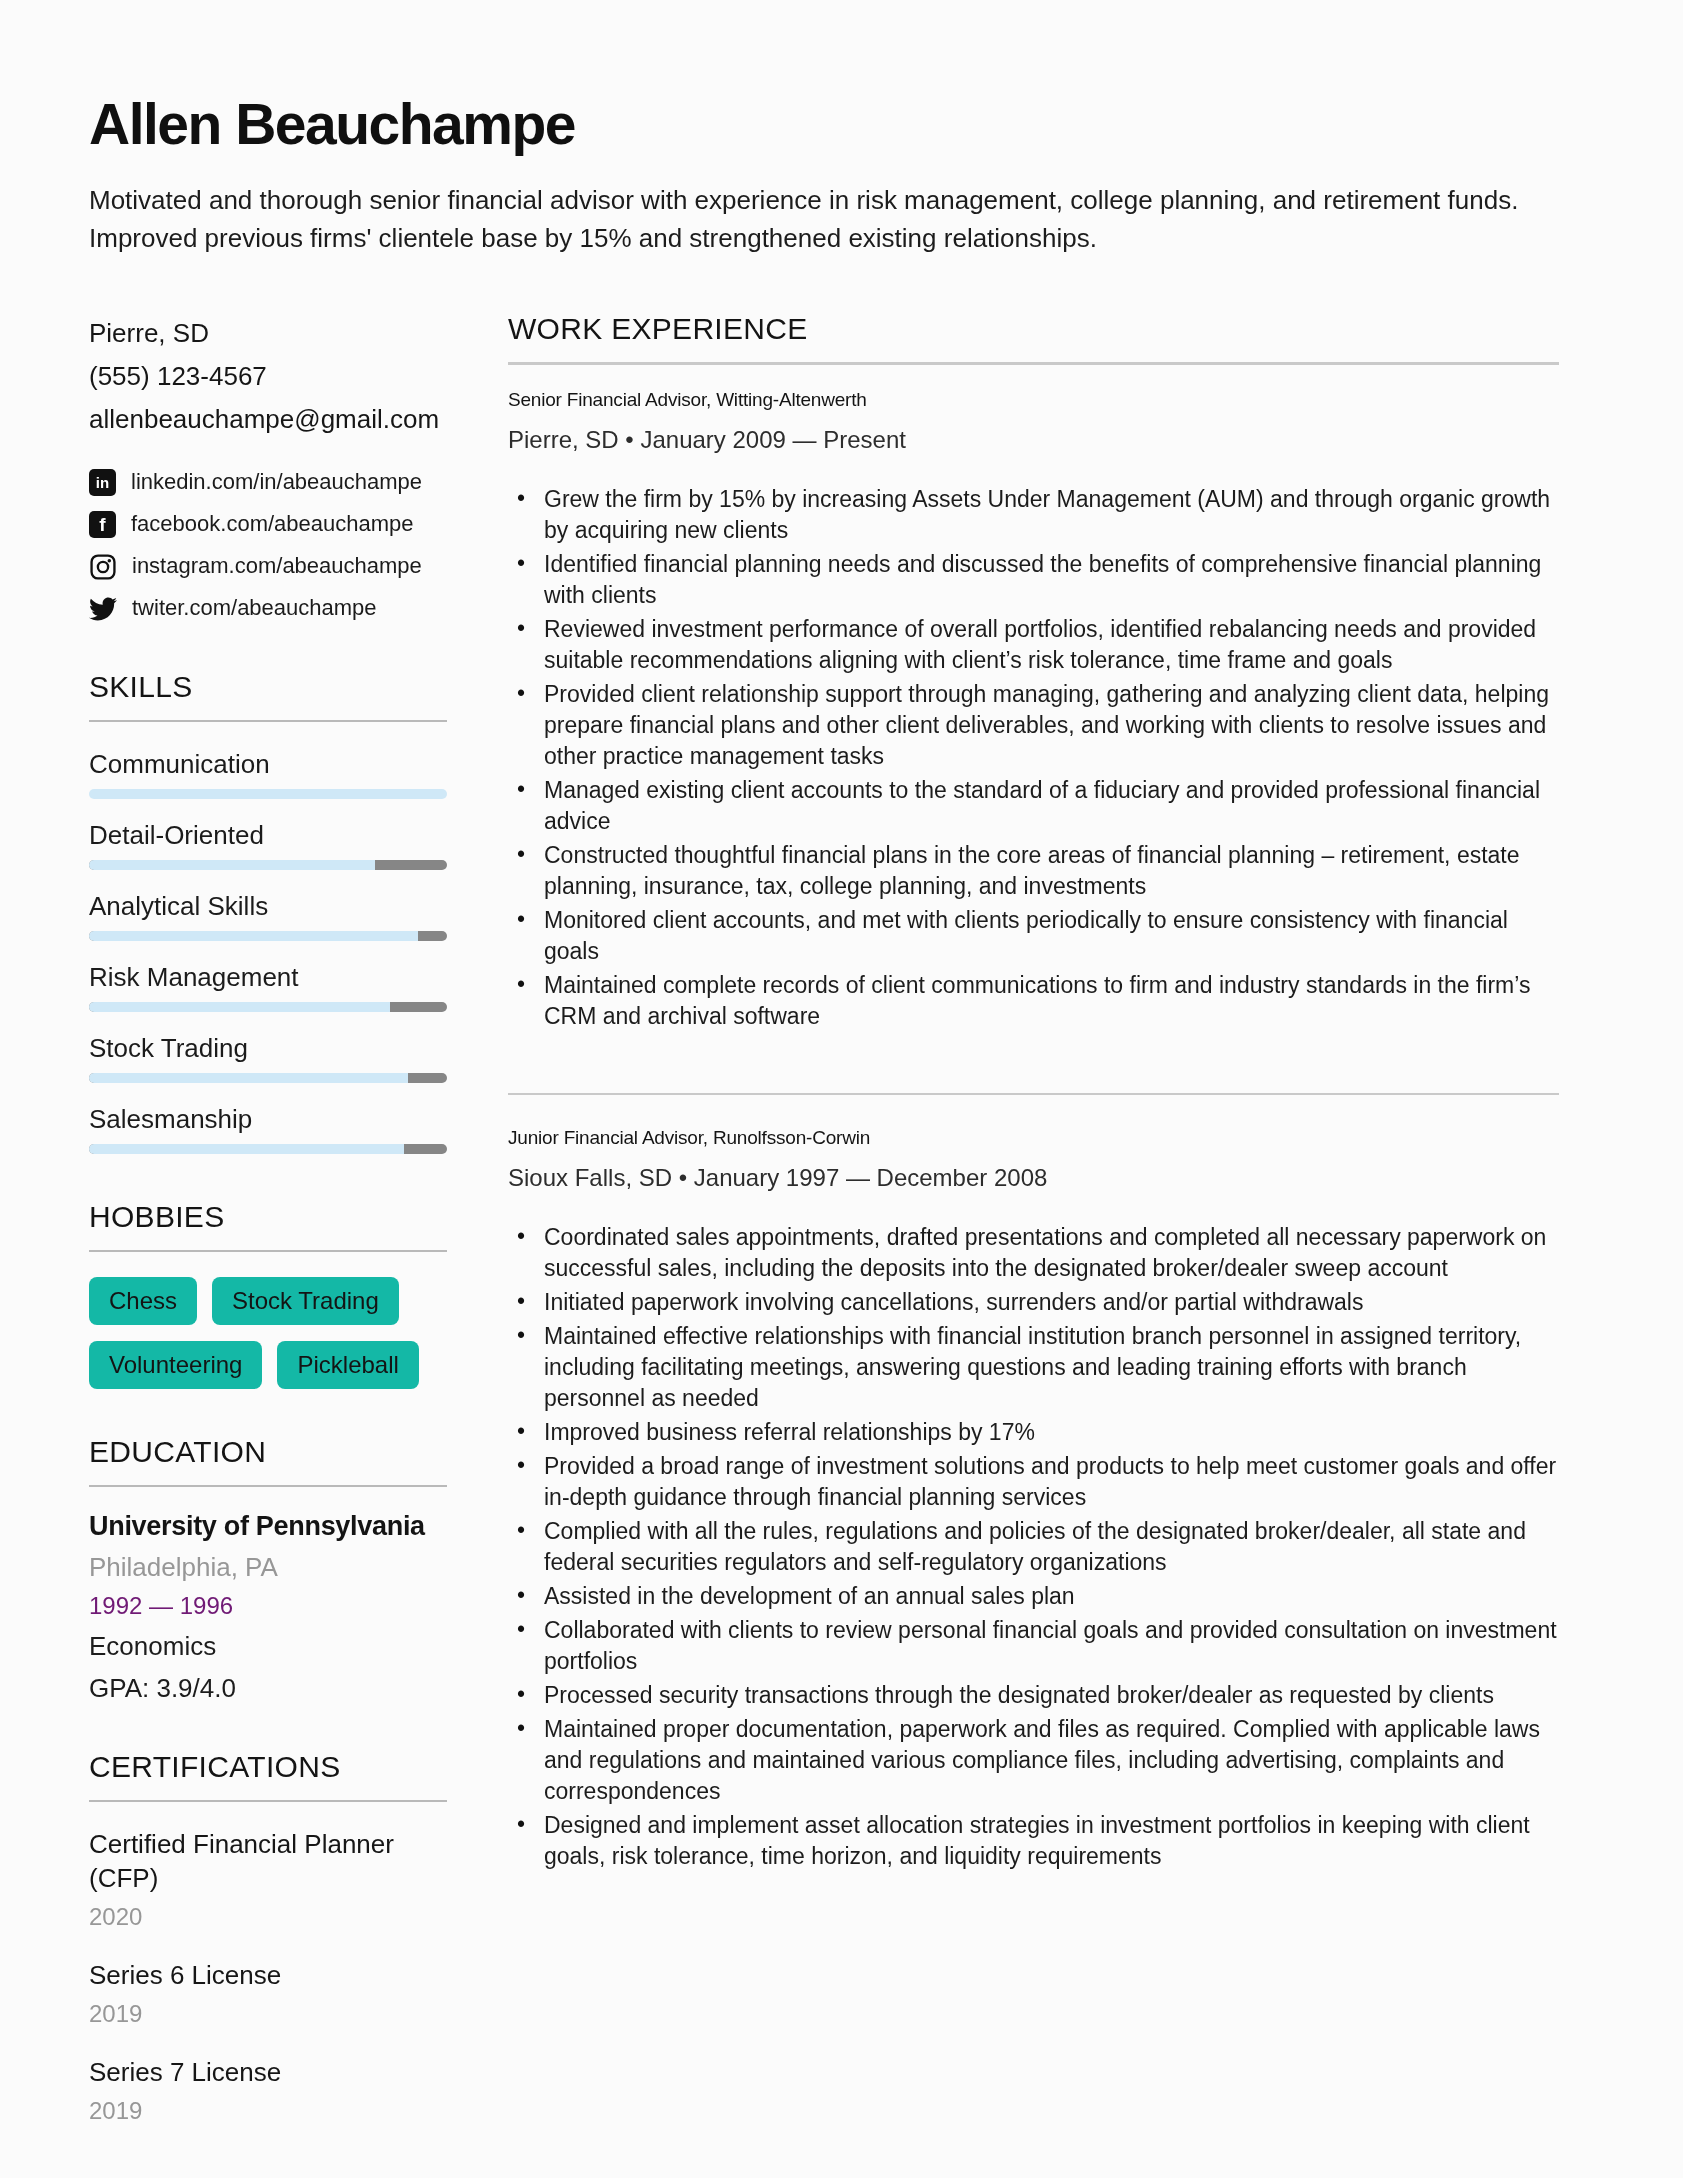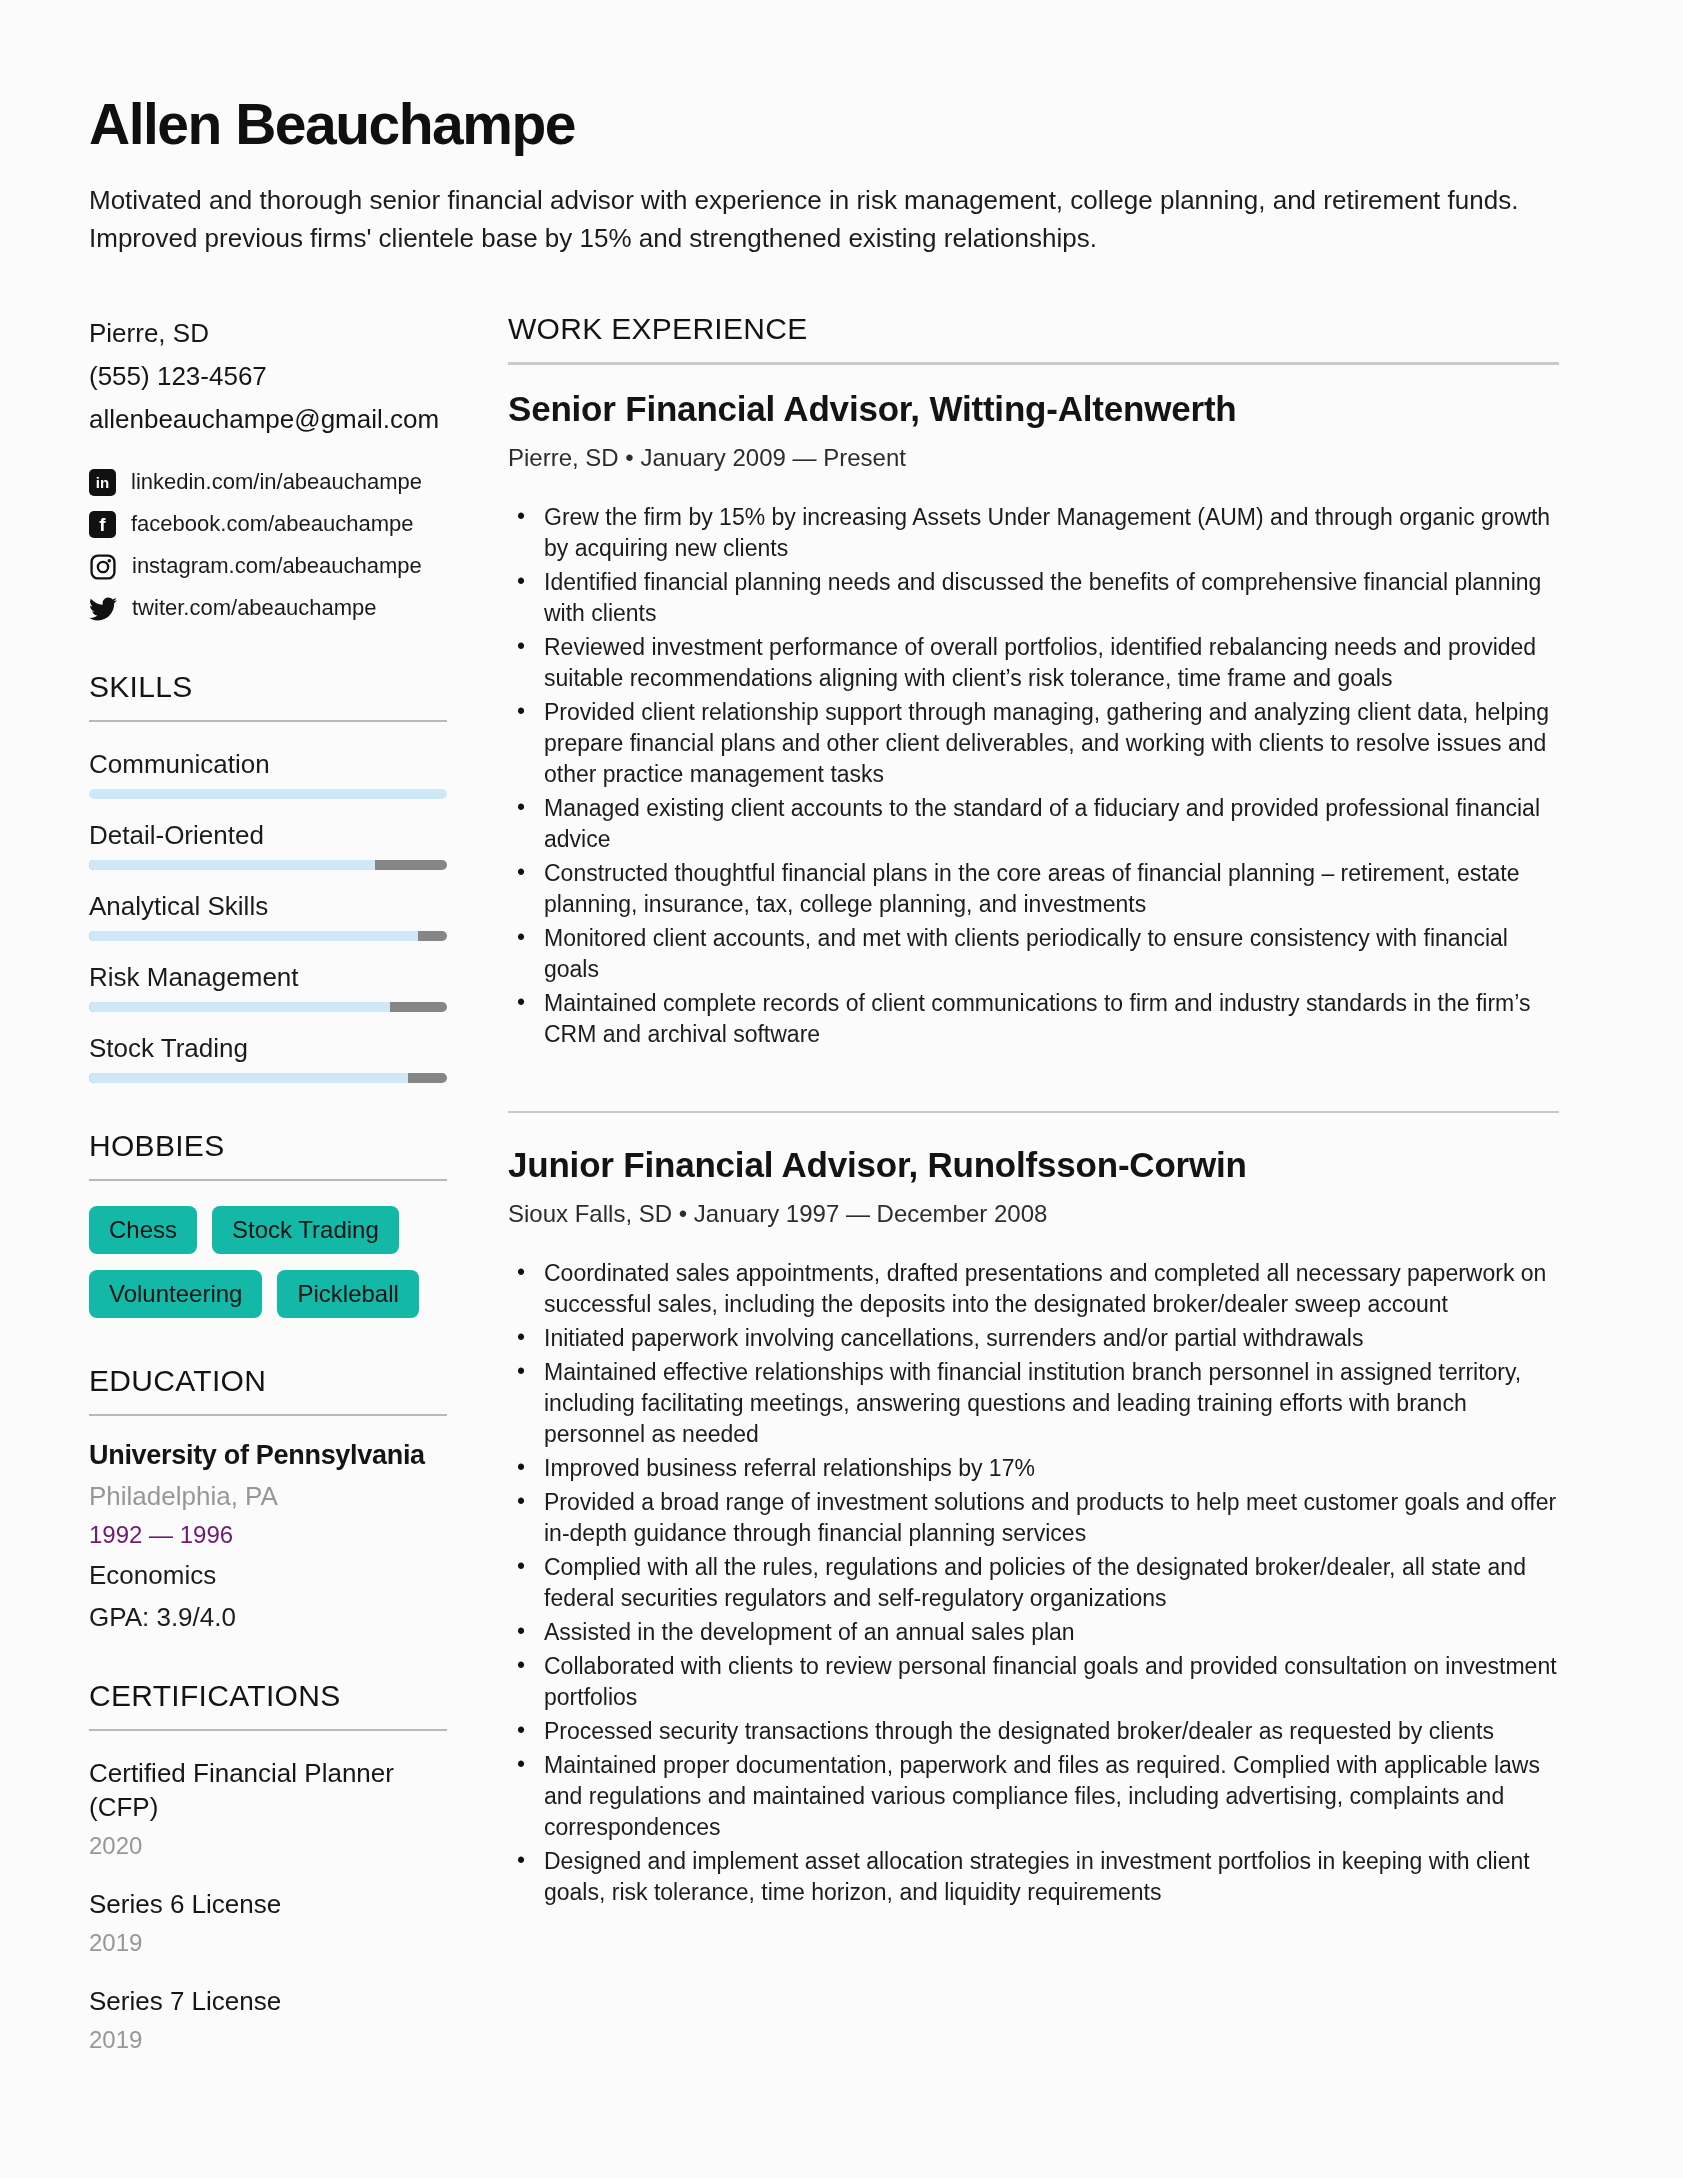--- a/index.html
+++ b/index.html
@@ -48,21 +48,21 @@
   .edu-major{font-size:26px;margin-top:11px}
   .edu-gpa{font-size:26px;margin-top:11px}
 
   .cert-list{margin-top:25px}
   .cert{margin-bottom:27px}
   .cert-name{font-size:26px;line-height:34px;color:#161616}
   .cert-year{font-size:24px;color:#979797;margin-top:8px}
 
   .job{margin-top:24px}
   .job + .job{border-top:2px solid #c9c9c9;margin-top:61px;padding-top:32px}
-  .job-title{font-size:35px;font-weight:700;color:#141414;letter-spacing:-0.2px}
+  .job-title{font-size:19px;font-weight:400;color:#141414;letter-spacing:-0.2px}
   .job-meta{font-size:24px;color:#2d2d2d;margin-top:15px}
   .bullets{list-style:none;margin:30px 0 0 0;padding:0}
   .bullets li{position:relative;font-size:23px;line-height:31px;padding-left:36px;margin-bottom:3px;color:#1c1c1c}
   .bullets li::before{content:"•";position:absolute;left:9px;top:-1px;font-size:23px;color:#111}
 </style>
 </head>
 <body>
 
 <div class="page">
 
@@ -139,20 +139,26 @@
               </div>
             </div>
 
             <div class="skill">
               <div class="skill-label">Stock Trading</div>
               <div class="skill-bar">
                 <div class="skill-bar-fill" style="width: 89%;"></div>
               </div>
             </div>
 
+            <div class="skill">
+              <div class="skill-label">Salesmanship</div>
+              <div class="skill-bar">
+                <div class="skill-bar-fill" style="width: 88%;"></div>
+              </div>
+            </div>
           </div>
       </div>
 
       <div class="section hobbies">
         <div class="section-heading">HOBBIES</div>
         <div class="rule"></div>
         <div class="tags">
 
             <span class="tag">Chess</span>
 

